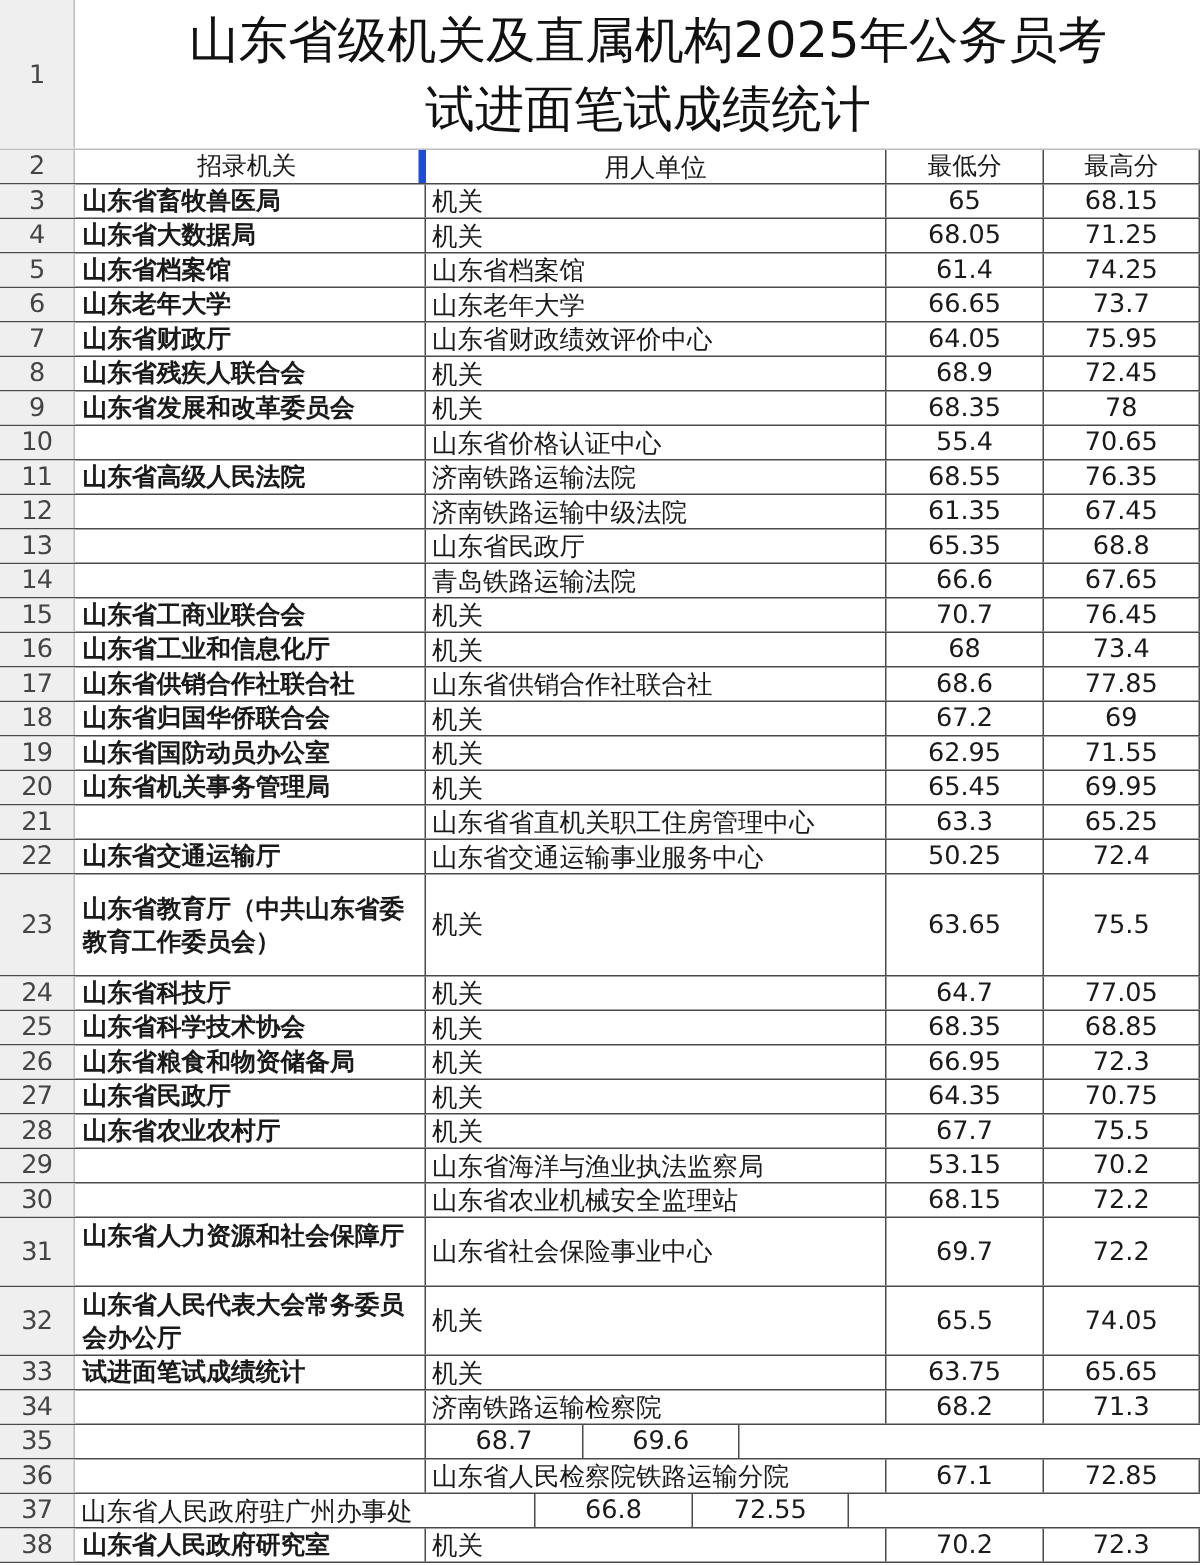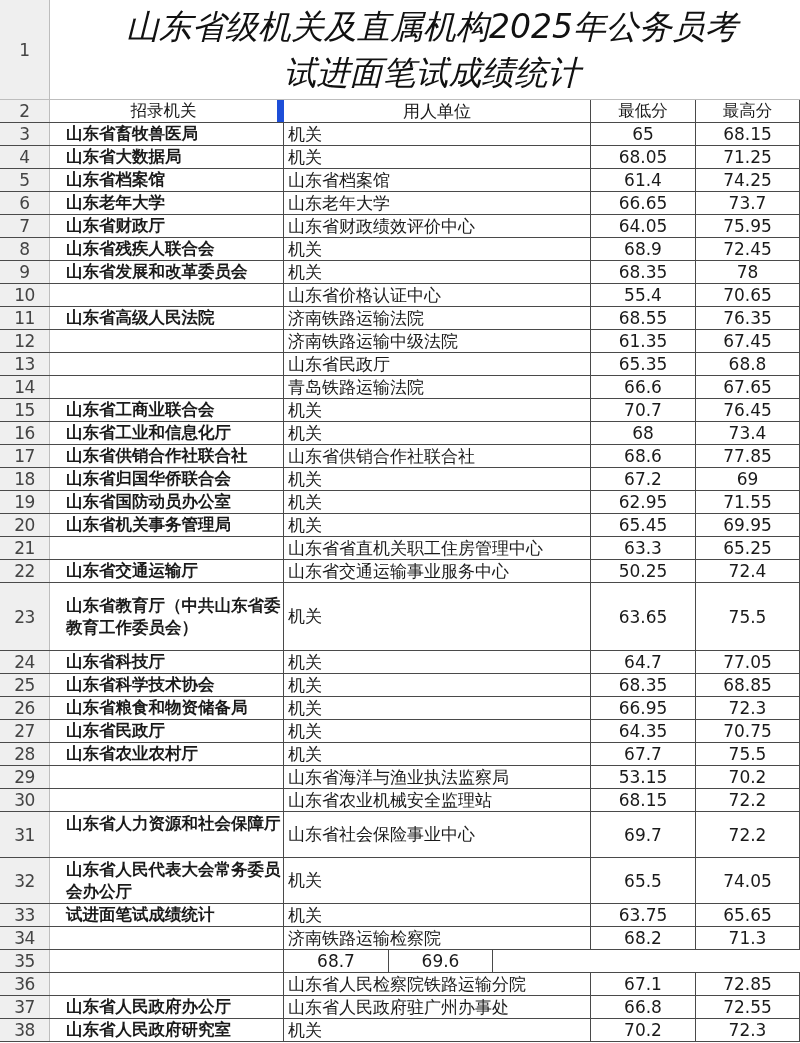--- a/index.html
+++ b/index.html
@@ -14,44 +14,44 @@
       border-bottom: 1px solid #4a4a4a;
     }
     .rownum {
       width: 50px; flex: 0 0 50px; background: #efefef;
       border-right: 1px solid #bdbdbd; box-sizing: border-box;
       display: flex; align-items: center; justify-content: center;
       font-size: 17px; color: #444; letter-spacing: -0.5px;
     }
     .c1 {
       width: 234px; flex: 0 0 234px; box-sizing: border-box;
-      padding-left: 16px; font-size: 16.5px; font-weight: bold;
+      padding-left: 5px; font-size: 16.5px; font-weight: bold;
       display: flex; align-items: center; line-height: 22px;
       border-right: 1px solid #4a4a4a;
     }
     .c2 {
       width: 307px; flex: 0 0 307px; box-sizing: border-box;
       padding-left: 4px; font-size: 17px;
       display: flex; align-items: center; white-space: nowrap;
       border-right: 1px solid #4a4a4a;
     }
     .c3, .c4 {
       box-sizing: border-box; font-size: 17px;
       display: flex; align-items: center; justify-content: center;
     }
     .c3 { width: 105px; flex: 0 0 105px; border-right: 1px solid #4a4a4a; }
     .c4 { width: 104px; flex: 0 0 104px; border-right: 1px solid #4a4a4a; }
     .r-title { height: 100px; border-bottom: 1px solid #bdbdbd; }
     .title-cell {
       flex: 1; display: flex; flex-direction: column; align-items: center;
       justify-content: center; font-size: 33px; line-height: 46px;
-      color: #111; padding-left: 14px; font-style: italic;
+      color: #111; padding-left: 14px;
     }
     .r-head { height: 23px; border-bottom: 1px solid #4a4a4a; }
-    .r-head .c1 { justify-content: center; font-weight: normal; padding-left: 0; border-right: 7px solid #1d4ed8; }
+    .r-head .c1 { justify-content: center; font-weight: normal; padding-left: 0; border-right: 5px solid #1d4ed8; }
     .r-head .c2 { justify-content: center; font-weight: normal; padding-left: 0; }
     .r-head .c3, .r-head .c4 { font-size: 16.5px; }
     .h23 { height: 23px; }
     .h68 { height: 68px; }
     .h46 { height: 46px; }
     .c1.wrap { white-space: normal; align-items: flex-start; padding-top: 1px; }
     .c1.wrap.center { align-items: center; padding-top: 0; }
   </style>
 </head>
 <body>
@@ -307,21 +307,20 @@
       </div>
       <div class="row h23">
         <div class="rownum">36</div>
         <div class="c1"></div>
         <div class="c2">山东省人民检察院铁路运输分院</div>
         <div class="c3">67.1</div>
         <div class="c4">72.85</div>
       </div>
       <div class="row h23">
         <div class="rownum">37</div>
-        <div class="c1">山东省人民政府办公厅</div>
         <div class="c2">山东省人民政府驻广州办事处</div>
         <div class="c3">66.8</div>
         <div class="c4">72.55</div>
       </div>
       <div class="row h23">
         <div class="rownum">38</div>
         <div class="c1">山东省人民政府研究室</div>
         <div class="c2">机关</div>
         <div class="c3">70.2</div>
         <div class="c4">72.3</div>

